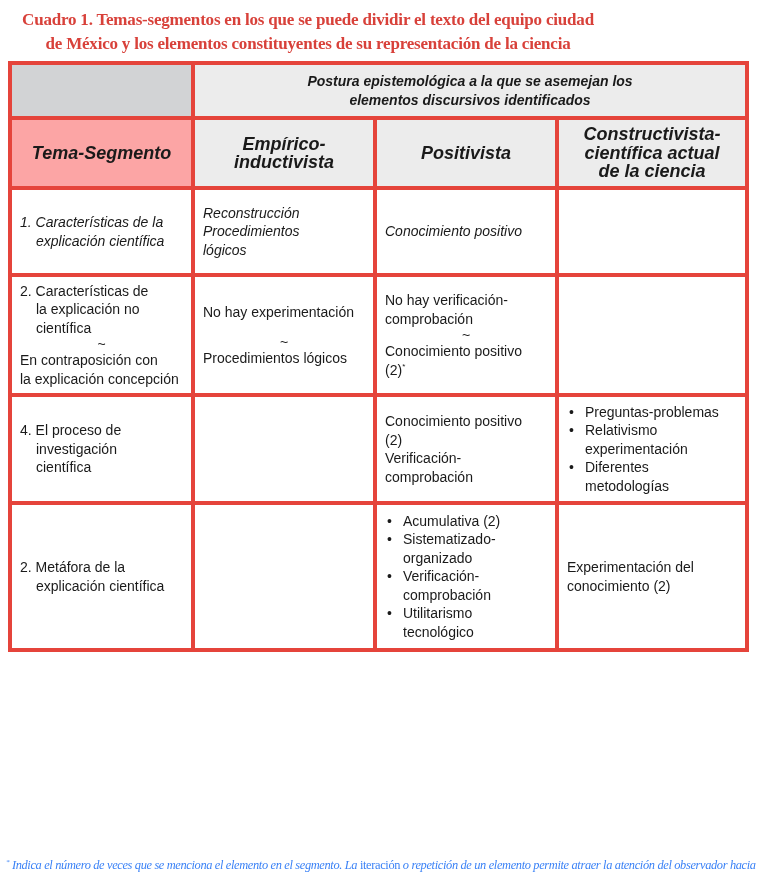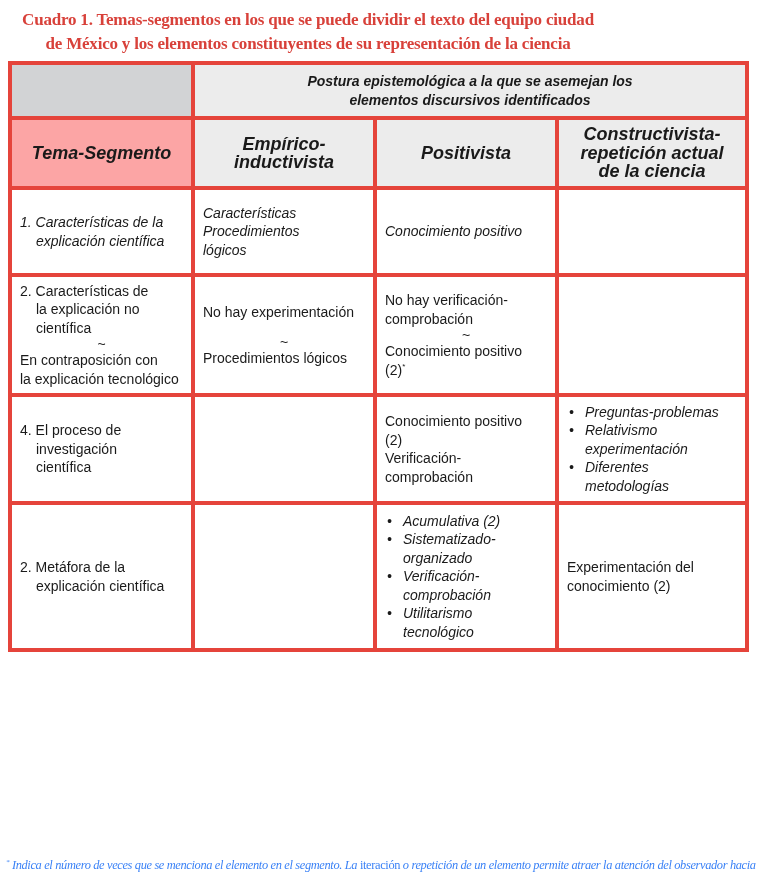--- a/index.html
+++ b/index.html
@@ -32,21 +32,21 @@
     tr.r1 { height: 87px; font-style: italic; }
     tr.r2 { height: 120px; }
     tr.r3 { height: 87px; }
     tr.r4 { height: 108px; }
     tr.r5 { height: 147px; }
     tr.r6 { height: 85px; }
     td.body { background: #ffffff; }
     .tema { display: block; }
     .tilde { text-align: center; line-height: 14px; }
     .bullets { margin: 0; padding: 0; list-style: none; }
-    .bullets li { position: relative; padding-left: 18px; font-style: italic; }
+    .bullets li { position: relative; padding-left: 18px; }
     .bullets li::before { content: "\2022"; position: absolute; left: 2px; top: 0; }
     sup { font-size: 8px; vertical-align: super; line-height: 0; }
     .footnote {
       position: absolute; left: 6px; top: 857px; width: 750px;
       font-family: "Liberation Serif", serif; font-style: italic; font-size: 12.4px; line-height: 17px;
       color: #3b82f6; letter-spacing: -0.35px;
     }
     .footnote sup { font-size: 7px; }
     .footnote .upright { font-style: normal; }
   </style>
@@ -72,51 +72,51 @@
       <div>Postura epistemológica a la que se asemejan los</div>
       <div>elementos discursivos identificados</div>
     </td>
   </tr>
   <tr class="r-h2">
     <td class="h-col h-tema">Tema-Segmento</td>
     <td class="h-col">Empírico-inductivista</td>
     <td class="h-col">Positivista</td>
     <td class="h-col">
       <div>Constructivista-</div>
-      <div>repetición actual</div>
+      <div>científica actual</div>
       <div>de la ciencia</div>
     </td>
   </tr>
 
   <tr class="r1">
     <td class="body">
       <div class="tema">
         <div>1. Características de la</div>
         <div style="padding-left:16px">explicación científica</div>
       </div>
     </td>
     <td class="body">
-      <div>Características</div>
+      <div>Reconstrucción</div>
       <div>Procedimientos</div>
       <div>lógicos</div>
     </td>
     <td class="body">
       <div>Conocimiento positivo</div>
     </td>
     <td class="body"></td>
   </tr>
 
   <tr class="r2">
     <td class="body">
       <div>2. Características de</div>
       <div style="padding-left:16px">la explicación no</div>
       <div style="padding-left:16px">científica</div>
       <div class="tilde">~</div>
       <div>En contraposición con</div>
-      <div>la explicación tecnológico</div>
+      <div>la explicación concepción</div>
     </td>
     <td class="body">
       <div>No hay experimentación</div>
       <div class="tilde" style="margin-top:14px">~</div>
       <div>Procedimientos lógicos</div>
     </td>
     <td class="body">
       <div>No hay verificación-</div>
       <div>comprobación</div>
       <div class="tilde">~</div>

